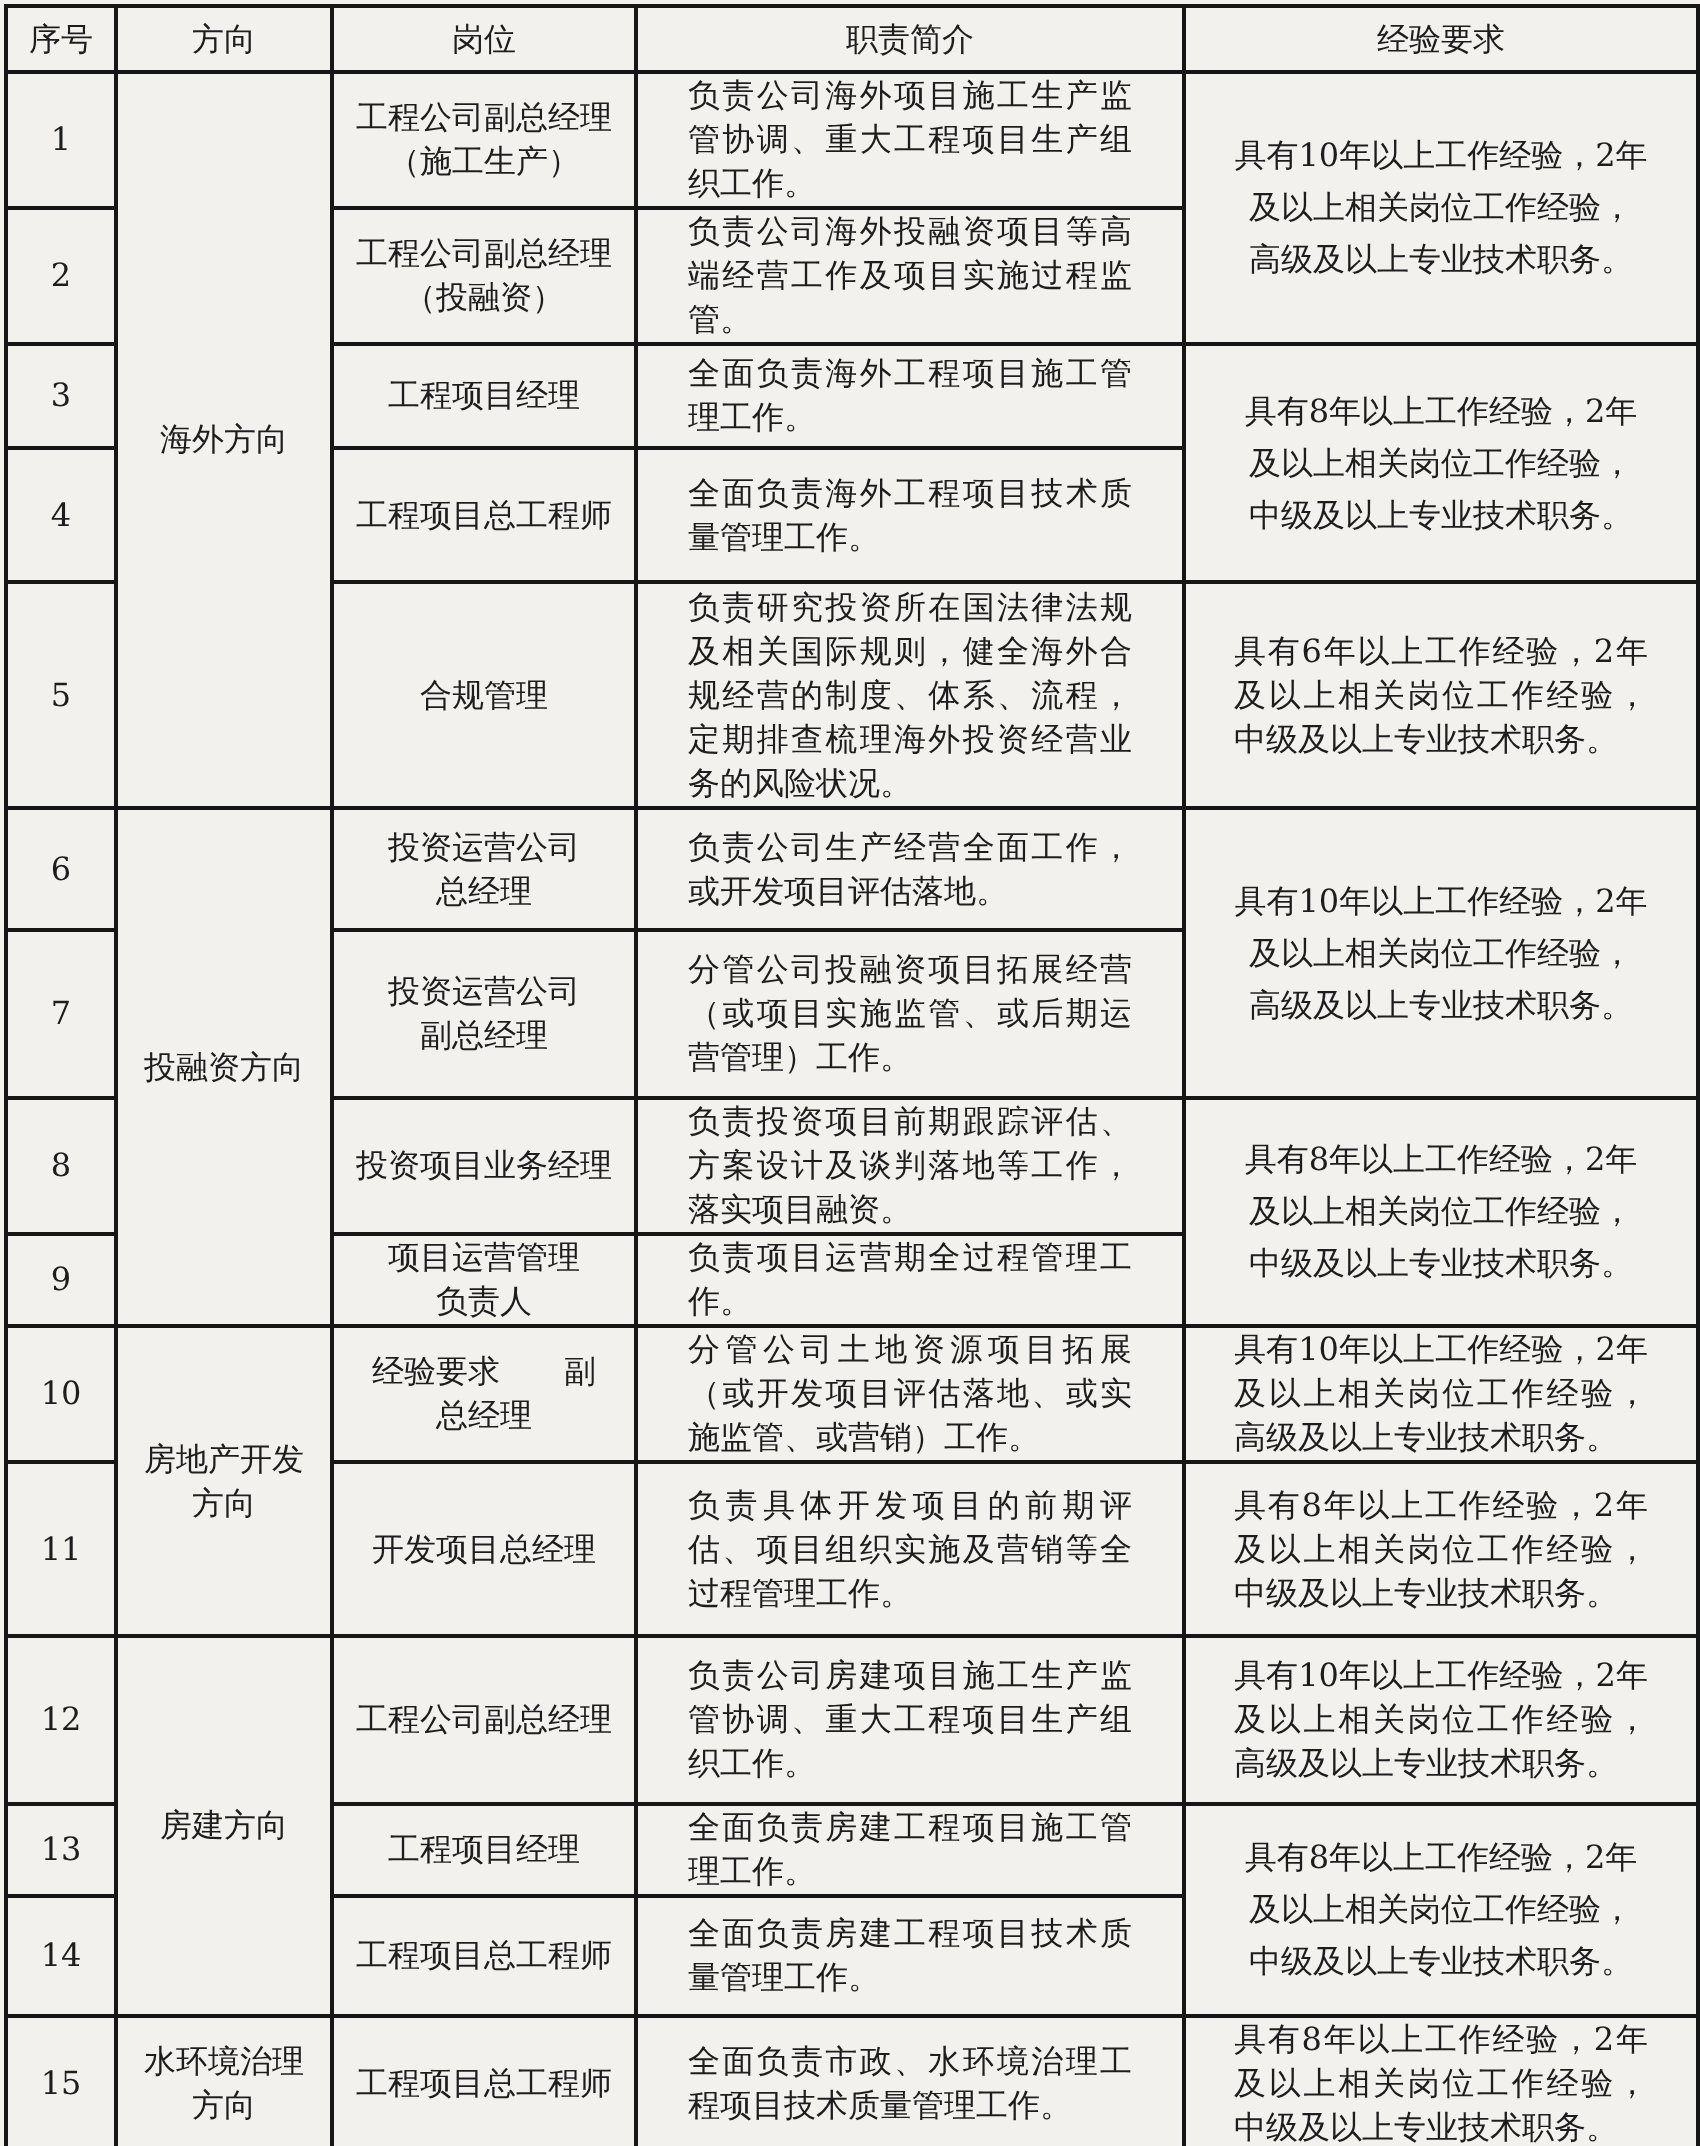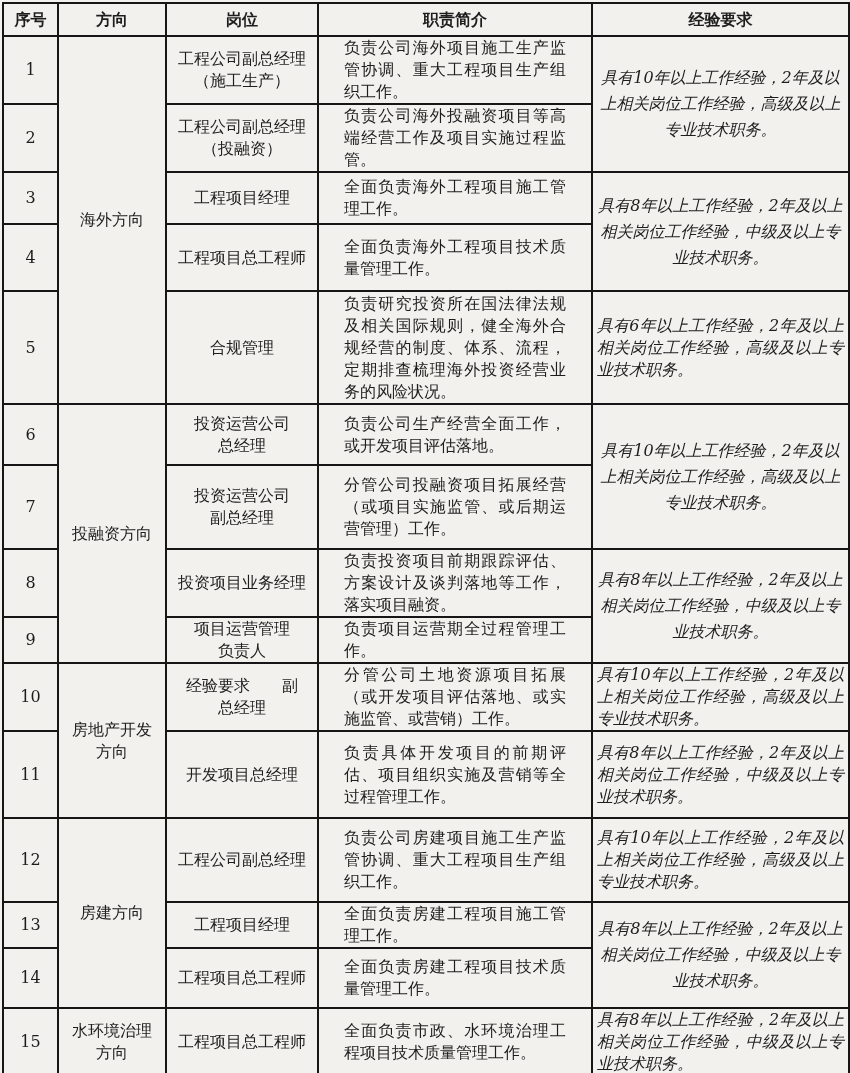--- a/index.html
+++ b/index.html
@@ -21,30 +21,30 @@
     width: 846px;
   }
   th, td {
     border: 2px solid #161616;
     vertical-align: middle;
     font-size: 16px;
     padding: 0;
     overflow: hidden;
   }
   th {
-    font-weight: bold;
+    font-weight: normal;
     text-align: center;
     height: 31px;
     line-height: 31px;
   }
   .c-seq  { text-align: center; line-height: 22px; }
   .c-dir  { text-align: center; line-height: 22px; white-space: pre-line; border-radius: 31px; }
   .c-pos  { text-align: center; line-height: 22px; white-space: pre-line; padding: 0 3px; margin-top: 29px; }
   .c-duty { text-align: justify; line-height: 22px; padding: 0 25px; }
-  .c-exp  { padding: 0 4px; font-style: italic; }
+  .c-exp  { padding: 0 24px; }
   .exp-center { text-align: center; line-height: 26px; }
   .exp-left   { text-align: justify; line-height: 22px; }
 </style>
 </head>
 <body>
 
 <div class="page">
   <table class="recruit">
     <colgroup>
       <col style="width:55px">
@@ -85,21 +85,21 @@
       </tr>
       <tr style="height:67px">
         <td class="c-seq">4</td>
         <td class="c-pos">工程项目总工程师</td>
         <td class="c-duty">全面负责海外工程项目技术质量管理工作。</td>
       </tr>
       <tr style="height:113px">
         <td class="c-seq">5</td>
         <td class="c-pos">合规管理</td>
         <td class="c-duty">负责研究投资所在国法律法规及相关国际规则，健全海外合规经营的制度、体系、流程，定期排查梳理海外投资经营业务的风险状况。</td>
-        <td class="c-exp exp-left">具有6年以上工作经验，2年及以上相关岗位工作经验，高级及以上专业技术职务。</td>
+        <td class="c-exp exp-left">具有6年以上工作经验，2年及以上相关岗位工作经验，中级及以上专业技术职务。</td>
       </tr>
       <tr style="height:61px">
         <td class="c-seq">6</td>
         <td class="c-dir" rowspan="4">投融资方向</td>
         <td class="c-pos">投资运营公司
 总经理</td>
         <td class="c-duty">负责公司生产经营全面工作，或开发项目评估落地。</td>
         <td class="c-exp exp-center" rowspan="2">具有10年以上工作经验，2年及以上相关岗位工作经验，高级及以上专业技术职务。</td>
       </tr>
       <tr style="height:84px">

